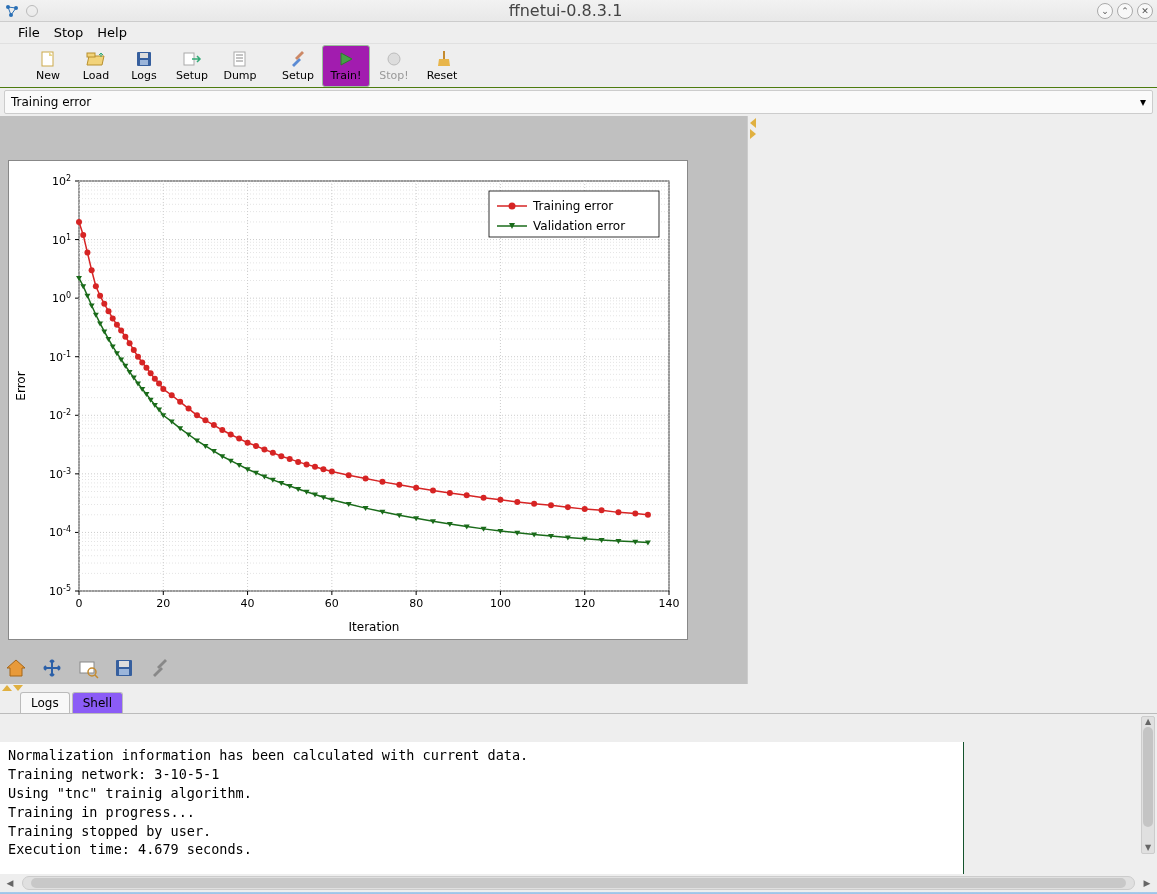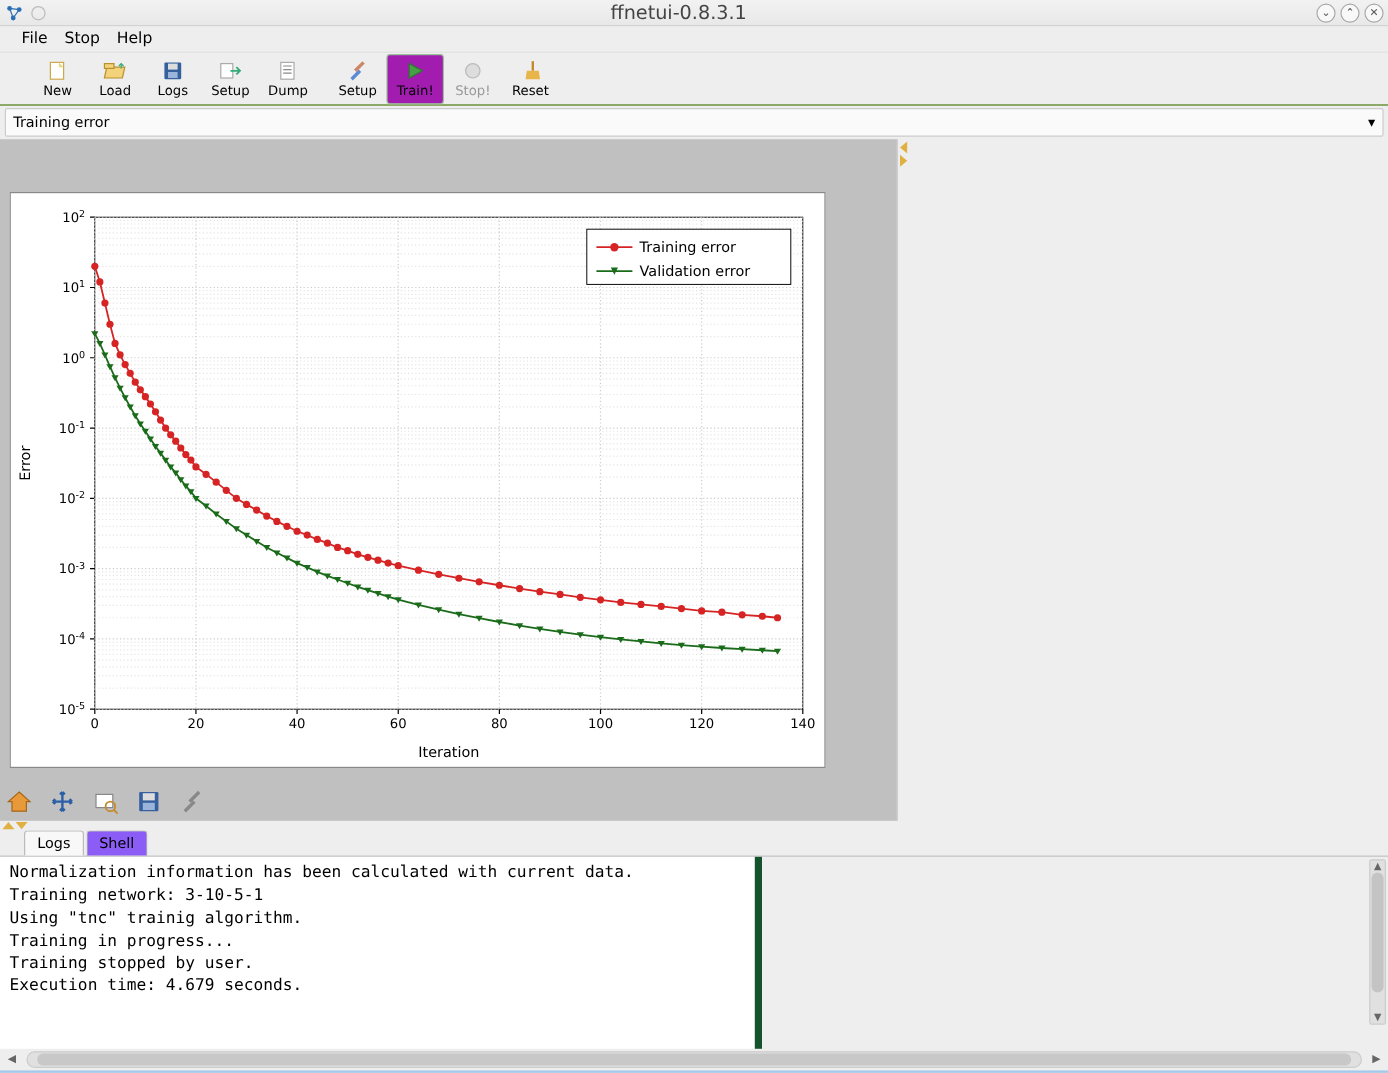--- a/index.html
+++ b/index.html
@@ -46,21 +46,21 @@
   .hsplit { height:8px; background:#eeeeee; display:flex; align-items:center; padding-left:2px; gap:1px;}
   .hsplit .tri { width:0; height:0; border-left:5px solid transparent; border-right:5px solid transparent;}
 
   
   .tabrow { height:22px; display:flex; align-items:flex-end; background:#eeeeee; border-bottom:1px solid #bbb; padding-left:20px;}
   .tab { padding:3px 10px; font-size:12px; border:1px solid #bbb; border-bottom:none; background:#8b5cf6; border-top-left-radius:3px; border-top-right-radius:3px; margin-right:2px;}
   .tab.active { background:#f8f8f8; }
 
   
   .logwrap { height: 160px; display:flex; }
-  .logtext { width: 635px; background:#fff; font-family:"DejaVu Sans Mono","Courier New",monospace; font-size:13.5px; padding:4px 8px; white-space:pre; line-height:1.4; border-right:6px solid #14532d; overflow:hidden;}
+  .logtext { width: 964px; background:#fff; font-family:"DejaVu Sans Mono","Courier New",monospace; font-size:13.5px; padding:4px 8px; white-space:pre; line-height:1.4; border-right:1px solid #14532d; overflow:hidden;margin-top:28px;}
   .logside { flex:1; background:#eeeeee; position:relative;}
   .vscroll { position:absolute; right:2px; top:2px; bottom:20px; width:14px; background:#e0e0e0; border:1px solid #ccc; border-radius:2px;}
   .vscroll .thumb { position:absolute; left:1px; right:1px; top:10px; height:100px; background:#c4c4c4; border-radius:6px;}
   .vscroll .arr { position:absolute; left:0; right:0; height:10px; text-align:center; font-size:8px; color:#666;}
 
   
   .hscrollrow { height:18px; background:#eeeeee; display:flex; align-items:center; padding:0 4px;}
   .hscroll { flex:1; height:14px; background:#e0e0e0; border:1px solid #ccc; border-radius:7px; margin:0 6px; position:relative;}
   .hscroll .thumb { position:absolute; left:8px; right:8px; top:1px; bottom:1px; background:#c8c8c8; border-radius:6px;}
   .harr { width:12px; text-align:center; font-size:9px; color:#666;}

